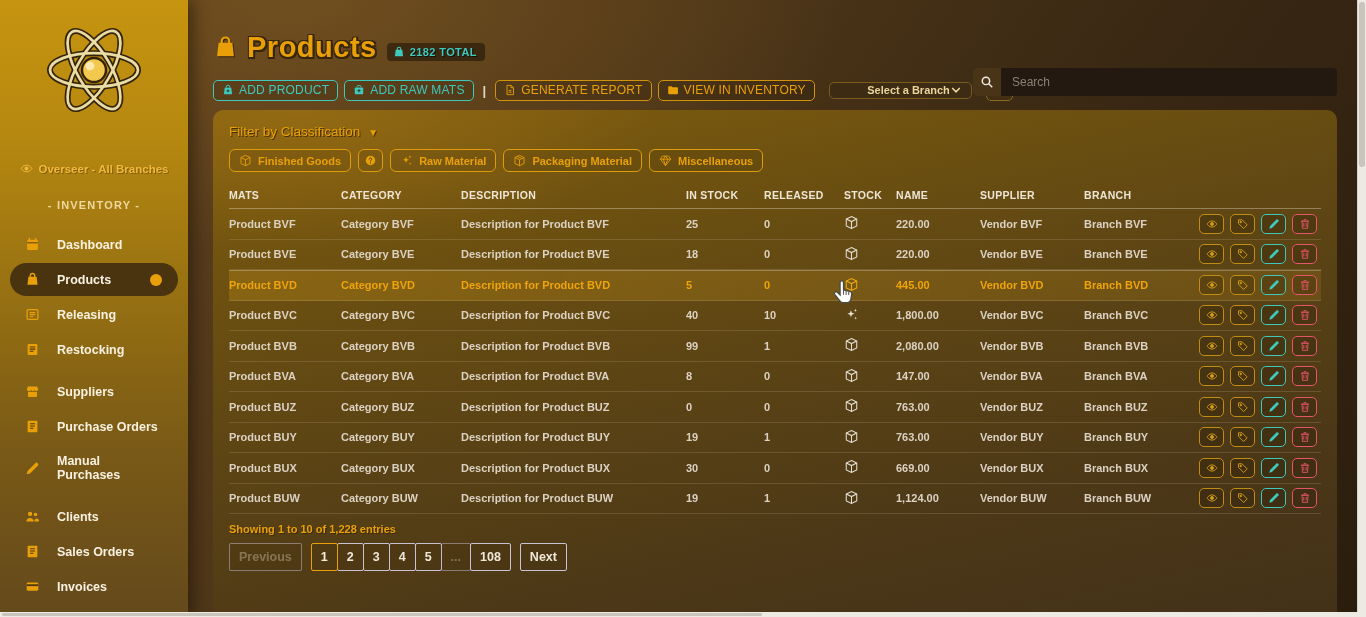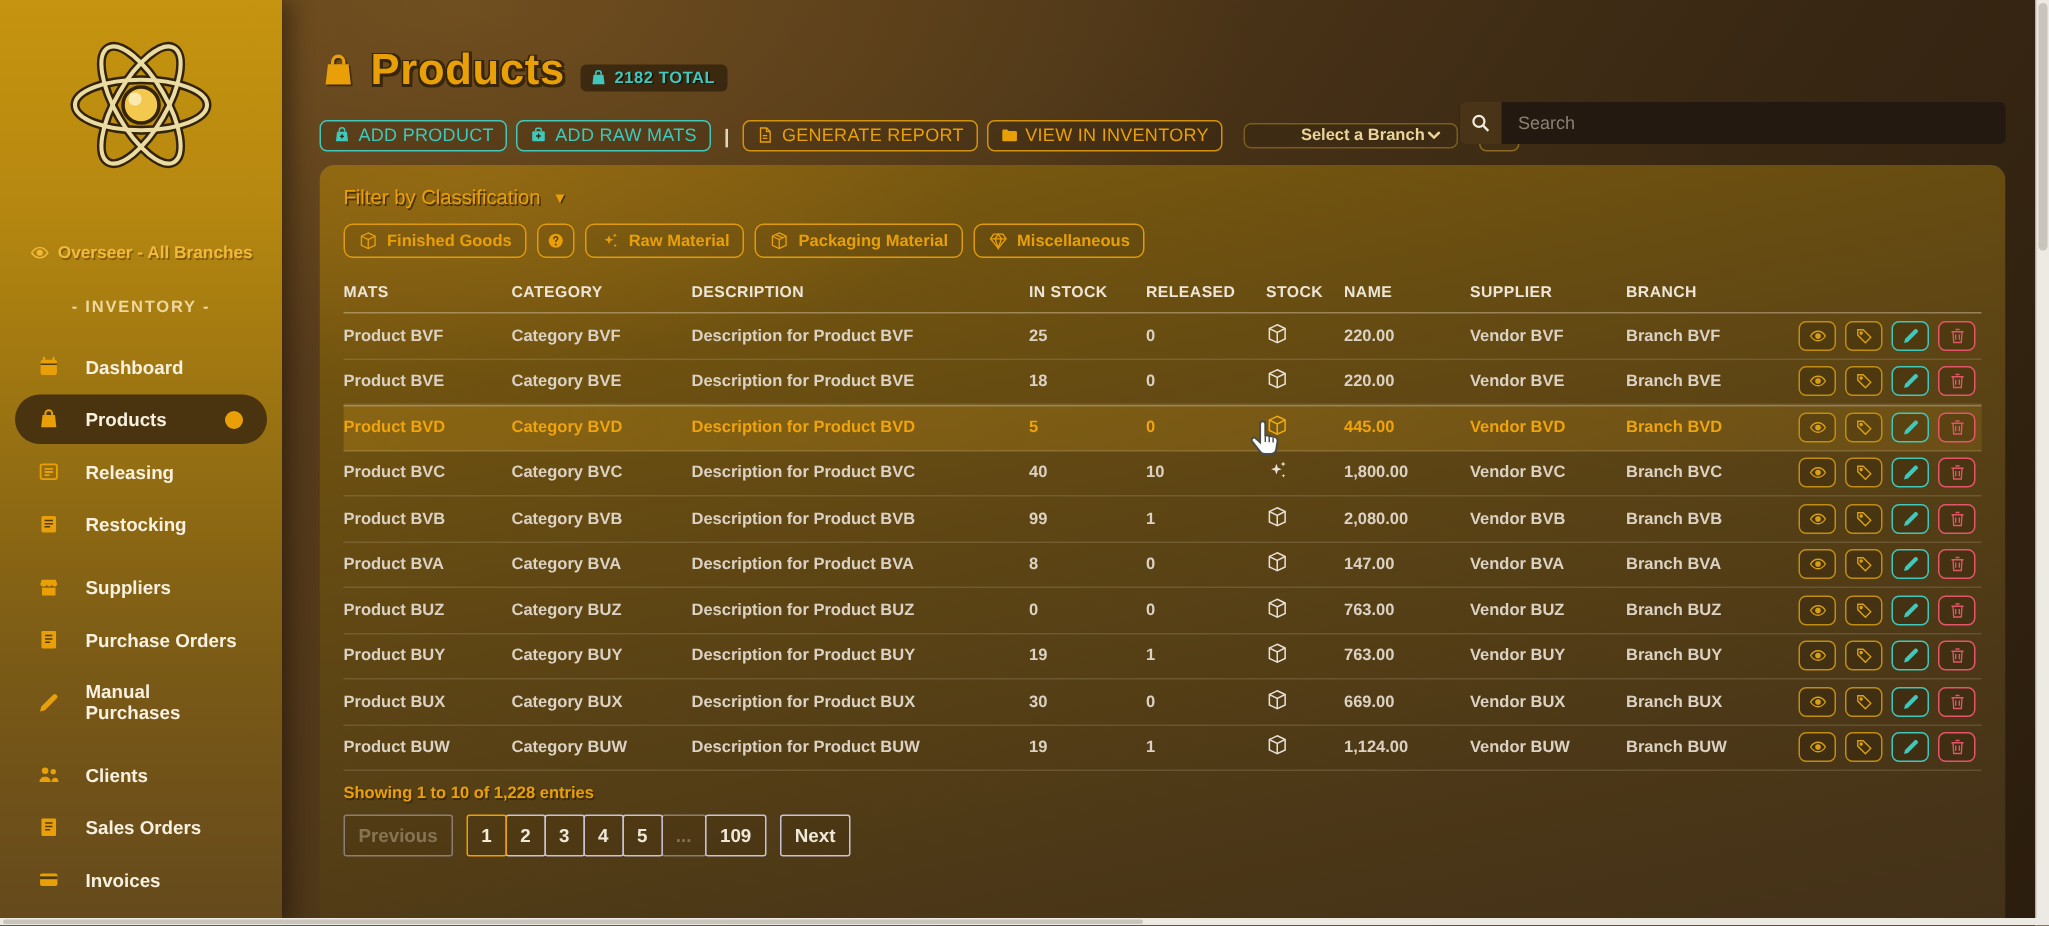--- a/index.html
+++ b/index.html
@@ -921,21 +921,21 @@
 
       <div class="showing">Showing 1 to 10 of 1,228 entries</div>
       <div class="pagination" id="pagination">
           <button class="pbtn prev   disabled ">Previous</button>
           <button class="pbtn   active  first">1</button>
           <button class="pbtn     ">2</button>
           <button class="pbtn     ">3</button>
           <button class="pbtn     ">4</button>
           <button class="pbtn     ">5</button>
           <button class="pbtn    disabled ">...</button>
-          <button class="pbtn     ">109</button>
+          <button class="pbtn     ">108</button>
           <button class="pbtn  next   ">Next</button>
         </div>
     </section>
 
     <div class="cursor">
       <svg width="21" height="26" viewBox="0 0 24 30">
         <path d="M9.2 3v14.2l-3.4-3.2a1.9 1.9 0 0 0-2.8 2.5l6.2 7.9c.8 1 2.1 1.7 3.4 1.7h5a4.1 4.1 0 0 0 4-3.4l1-6.2a3 3 0 0 0-2.4-3.5l-7-1.4V3a2 2 0 0 0-4 0z" fill="#FDFDFB" stroke="#4A4A48" stroke-width="1.5"></path>
         <path d="M13.2 12v5M16.2 12.6v4.6M19.2 13.4v4" stroke="#4A4A48" stroke-width="1.1" fill="none"></path>
       </svg>
     </div>

